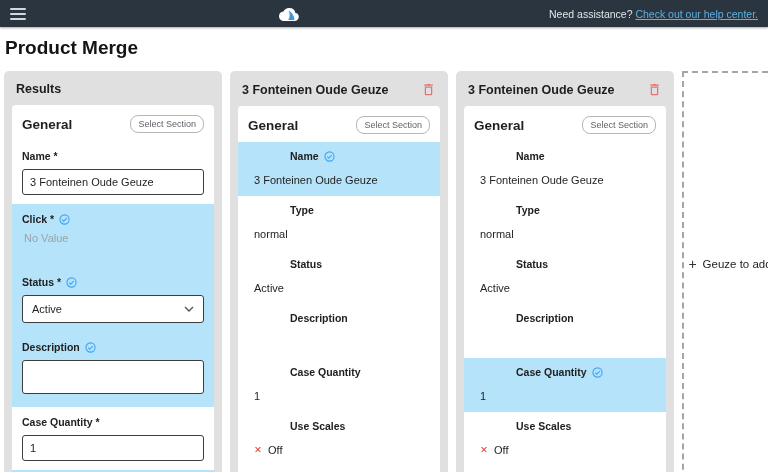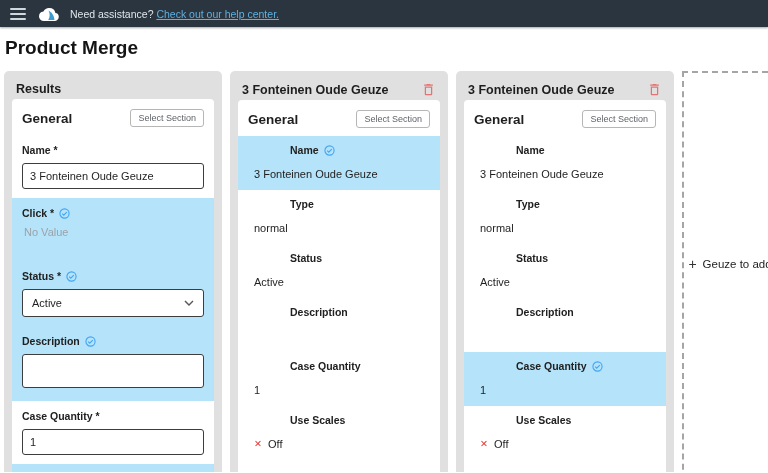--- a/index.html
+++ b/index.html
@@ -1,46 +1,46 @@
 <!DOCTYPE html>
 <html><head>
 <meta charset="utf-8">
 <style>
   * { margin:0; padding:0; box-sizing:border-box; }
   html,body { width:768px; height:473px; overflow:hidden; background:#fff;
     font-family:"Liberation Sans","DejaVu Sans",sans-serif; color:#1f1f1f; }
 
   
   .topbar { height:27px; background:#2b3540; display:flex; align-items:center;
-    padding:0 10px; gap:10px; box-shadow:0 1px 2px rgba(0,0,0,.35); position:relative; z-index:5; }
+    padding:0 10px; gap:10px; box-shadow:0 1px 2px rgba(0,0,0,.35); position:relative; z-index:5;justify-content:space-between; }
   .hamburger { width:16px; display:flex; flex-direction:column; gap:3px; cursor:pointer; }
   .hamburger span { height:2px; background:#cfd8dc; border-radius:1px; }
   .logo { width:24px; height:18px; }
   .assist { font-size:10.5px; color:#dfe6ea; }
   .assist a { color:#5fb0e0; text-decoration:underline; cursor:pointer; }
   .tb-right { margin-left:auto; display:flex; align-items:center; gap:13px; }
   .online { display:flex; align-items:center; gap:4px; color:#3fae49; font-size:10px; font-weight:700; letter-spacing:.3px; }
   .avatar { width:17px; height:17px; border-radius:50%;
     background:radial-gradient(circle at 35% 30%, #6b5846 0 28%, #2e2620 60%, #14110e 100%);
     border:1px solid #55606a; }
   .username { font-size:10.5px; color:#eceff1; }
 
   
   .page-title { font-size:19px; font-weight:700; color:#141414; padding:10px 5px 12px; }
 
   .cols { display:flex; gap:8px; padding-left:4px; align-items:flex-start; height:401px; overflow:hidden; }
   .col { width:218px; flex:0 0 auto; background:#e0e0e0; border-radius:5px; height:600px; }
   .col-head { display:flex; align-items:center; justify-content:space-between;
-    padding:11px 12px 3px; font-size:12.5px; font-weight:700; color:#1d1d1d;text-align:center; }
+    padding:11px 12px 9px; font-size:12.5px; font-weight:700; color:#1d1d1d;text-align:center; }
   .trash { width:15px; height:15px; cursor:pointer; flex:0 0 auto; }
   .card { background:#fff; margin:0 8px; border-radius:4px; height:540px; overflow:hidden; }
   .card-head { display:flex; align-items:center; justify-content:space-between; padding:10px 10px 8px;gap:44px; }
   .card-title { font-size:13.5px; font-weight:700; }
   .sel-btn { font-size:9px; color:#5f6368; background:#fff; border:1px solid #b6b6b6;
-    border-radius:3px; padding:3px 7px; cursor:pointer; }
+    border-radius:8px; padding:3px 7px; cursor:pointer; }
 
   .fsec { padding:7px 10px 9px; }
   .blue { background:#b5e3f9; }
   .flabel { display:flex; align-items:center; gap:5px; font-size:10.5px; font-weight:700;
     color:#212121; margin:2px 0 7px; }
   .chk { width:11px; height:11px; flex:0 0 auto; }
   .tbox { width:100%; height:26px; border:1.4px solid #3d3d3d; border-radius:3px;
     font-size:11px; padding:0 7px; background:#fff; color:#1f1f1f;
     font-family:"Liberation Sans",sans-serif; }
   .novalue { color:#9aa3a9; font-size:11px; margin:7px 2px 14px; }

